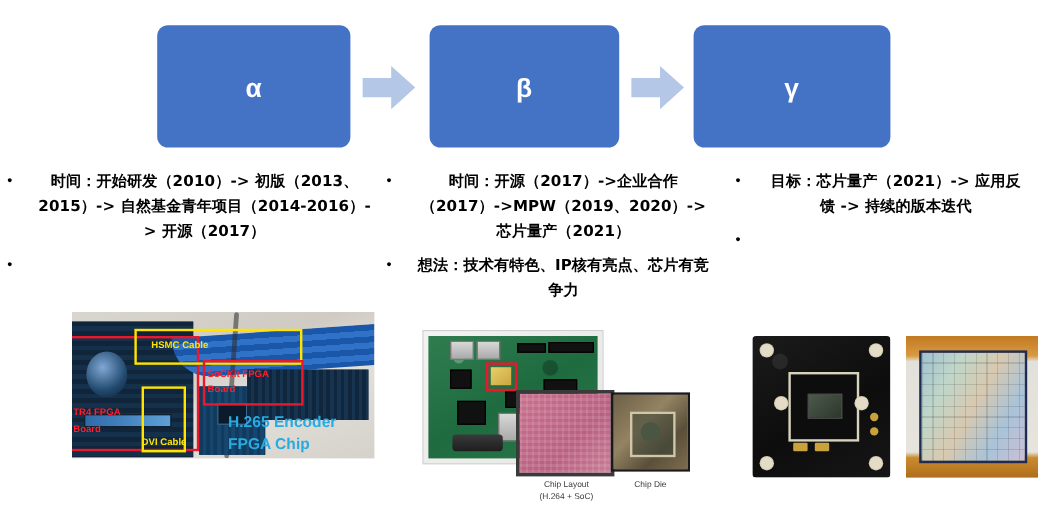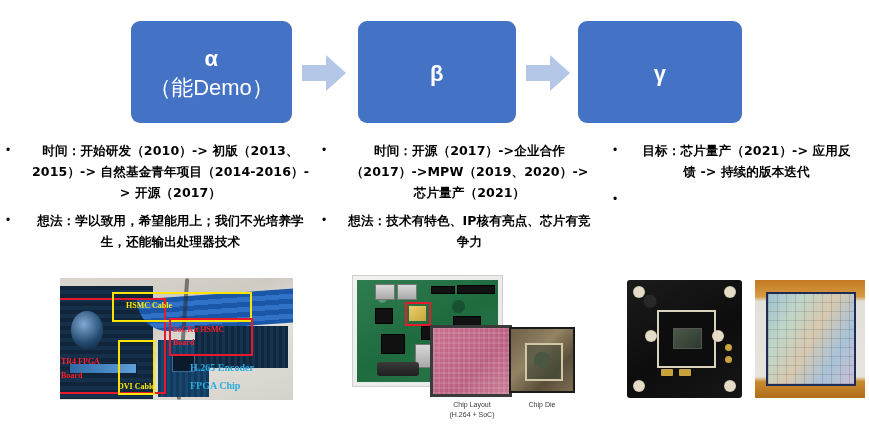--- a/index.html
+++ b/index.html
@@ -100,21 +100,21 @@
   }
   .demo-photo .wire{
     position:absolute;left:52%;top:0;width:4px;height:100%;
     background:#2b2b2b;border-radius:2px;transform:rotate(4deg);opacity:.55;
   }
   .box-red{position:absolute;border:2px solid #e8192c;box-sizing:border-box;}
   .box-yellow{position:absolute;border:2px solid #ffe400;box-sizing:border-box;}
   .lbl{position:absolute;font-weight:bold;white-space:nowrap;}
   .lbl-red{color:#ff1f2e;font-size:8px;}
   .lbl-yellow{color:#ffe400;font-size:8px;}
-  .lbl-cyan{color:#29abe2;font-size:10px;font-weight:bold;}
+  .lbl-cyan{color:#29abe2;font-size:13px;font-weight:bold;}
 
   
   .board-photo{
     background:linear-gradient(135deg,#f2f2f0,#e6e6e4);
     border:1px solid #cfcfcf;
   }
   .board-photo .green{
     position:absolute;left:4px;top:4px;right:4px;bottom:4px;
     background:linear-gradient(150deg,#2e7d4f,#1f6b40 50%,#2b784b 100%);
   }
@@ -187,21 +187,20 @@
     background:linear-gradient(180deg,#c27a22,#d89a42 14%,#e2e0da 18%,#e6e4dd 82%,#c98c2e 86%,#b06d1c);
   }
 </style>
 </head>
 <body>
 
 <div class="stage">
 
   <div class="phase-box" style="left:131px;top:21px;width:161px;height:102px;background:#4472C4;">
     <div class="phase-greek">α</div>
-    <div class="phase-sub">（能Demo）</div>
   </div>
 
   <div class="phase-box" style="left:358px;top:21px;width:158px;height:102px;background:#4472C4;">
     <div class="phase-greek">β</div>
   </div>
 
   <div class="phase-box" style="left:578px;top:21px;width:164px;height:102px;background:#4472C4;">
     <div class="phase-greek">γ</div>
   </div>
 
@@ -216,21 +215,20 @@
     </svg>
   </div>
 
   <div class="col col-left" style="left:0px;top:140px;width:310px;">
     <div class="bullet-row">
       <div class="bullet-dot">•</div>
       <div class="bullet-text">时间：开始研发（2010）-&gt; 初版（2013、2015）-&gt; 自然基金青年项目（2014-2016）-&gt; 开源（2017）</div>
     </div>
     <div class="bullet-row">
       <div class="bullet-dot">•</div>
-      <div class="bullet-text">想法：学以致用，希望能用上；我们不光培养学生，还能输出处理器技术</div>
     </div>
   </div>
 
   <div class="col col-center" style="left:320px;top:140px;width:272px;">
     <div class="bullet-row">
       <div class="bullet-dot">•</div>
       <div class="bullet-text">时间：开源（2017）-&gt;企业合作（2017）-&gt;MPW（2019、2020）-&gt; 芯片量产（2021）</div>
     </div>
     <div class="bullet-row">
       <div class="bullet-dot">•</div>
@@ -241,36 +239,36 @@
   <div class="col col-right" style="left:605px;top:140px;width:250px;">
     <div class="bullet-row">
       <div class="bullet-dot">•</div>
       <div class="bullet-text">目标：芯片量产（2021）-&gt; 应用反馈 -&gt; 持续的版本迭代</div>
     </div>
     <div class="bullet-row">
       <div class="bullet-dot">•</div>
     </div>
   </div>
 
-  <div class="photo demo-photo" style="left:60px;top:278px;width:233px;height:122px;font-family:Liberation Serif, serif;">
+  <div class="photo demo-photo" style="left:60px;top:260px;width:252px;height:122px;">
     <div class="pcb-left">
       <div class="ramslot"></div>
     </div>
     <div class="cable"></div>
     <div class="wire"></div>
     <div class="pcb-small"></div>
     <div class="pcb-right"></div>
 
     <div class="box-red" style="left:-2px;top:20px;width:108px;height:96px;"></div>
     <div class="box-yellow" style="left:52px;top:14px;width:140px;height:30px;"></div>
     <div class="box-red" style="left:109px;top:40px;width:84px;height:38px;"></div>
     <div class="box-yellow" style="left:58px;top:62px;width:37px;height:55px;"></div>
 
     <div class="lbl lbl-yellow" style="left:66px;top:23px;">HSMC Cable</div>
-    <div class="lbl lbl-red" style="left:113px;top:47px;">SoCKit HSMC</div>
+    <div class="lbl lbl-red" style="left:113px;top:47px;">SoCKit FPGA</div>
     <div class="lbl lbl-red" style="left:113px;top:60px;">Board</div>
     <div class="lbl lbl-red" style="left:1px;top:79px;">TR4 FPGA</div>
     <div class="lbl lbl-red" style="left:1px;top:93px;">Board</div>
     <div class="lbl lbl-yellow" style="left:58px;top:104px;">DVI Cable</div>
     <div class="lbl lbl-cyan" style="left:130px;top:84px;">H.265 Encoder</div>
     <div class="lbl lbl-cyan" style="left:130px;top:102px;">FPGA Chip</div>
   </div>
 
   <div class="photo board-photo" style="left:352px;top:275px;width:149px;height:110px;">
     <div class="green"></div>

